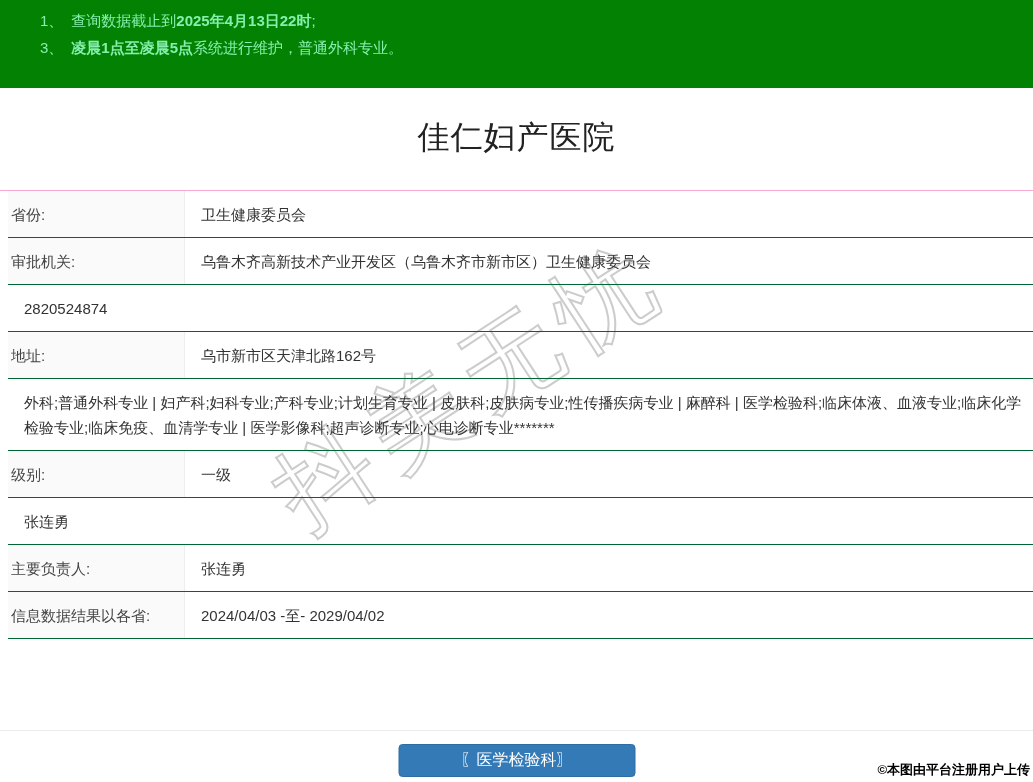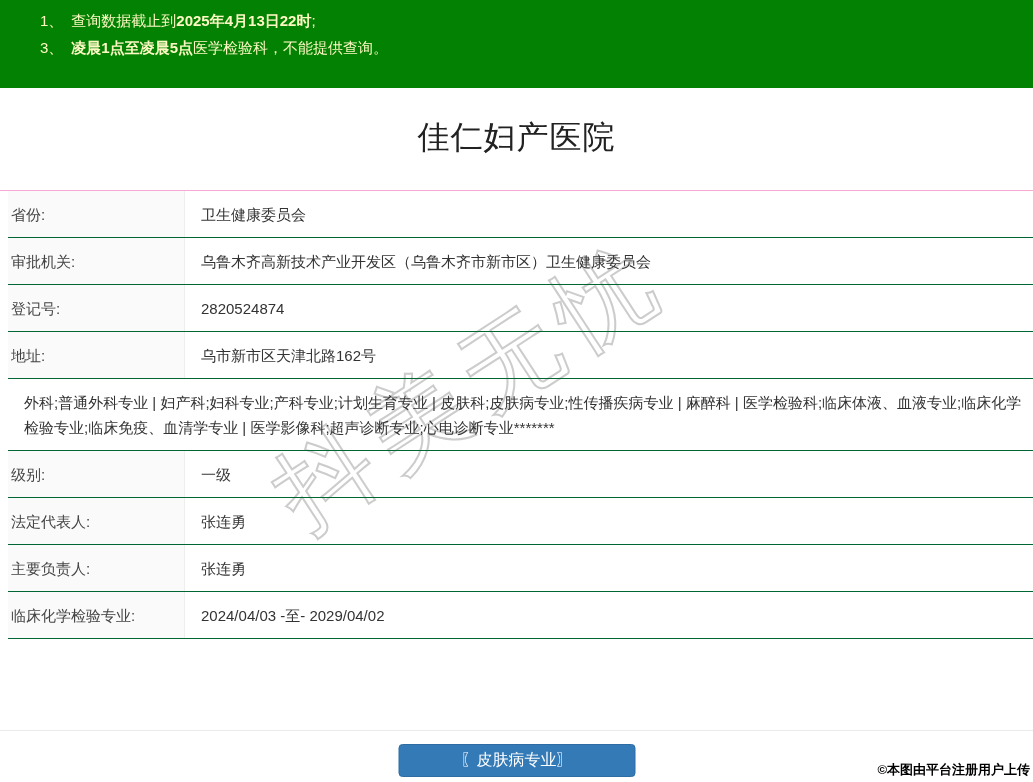--- a/index.html
+++ b/index.html
@@ -16,21 +16,21 @@
   }
 
   
   .notice-bar {
     position: absolute;
     top: 0; left: 0;
     width: 100%;
     height: 88px;
     box-sizing: border-box;
     background: #028102;
-    color: #fef9c3;
+    color: #86efac;
     padding: 7px 20px 0 40px;
   }
   .notice-line {
     font-size: 15px;
     line-height: 27px;
     white-space: nowrap;
   }
   .notice-num { margin-right: 8px; }
   .notice-line b { font-weight: bold; }
 
@@ -128,60 +128,58 @@
     font-size: 13px;
     font-weight: 600;
     color: #000000;
   }
 </style>
 </head>
 <body>
 
 <div class="notice-bar" id="notice-bar">
     <div class="notice-line"><span class="notice-num">1、</span><span>查询数据截止到</span><b>2025年4月13日22时</b><span>;</span></div>
-    <div class="notice-line"><span class="notice-num">3、</span><b>凌晨1点至凌晨5点</b><span>医学检验科，不能提供查询。</span></div>
+    <div class="notice-line"><span class="notice-num">3、</span><b>凌晨1点至凌晨5点</b><span>系统进行维护，普通外科专业。</span></div>
   </div>
 
 <h1 class="page-title">佳仁妇产医院</h1>
 
 <div class="watermark">抖美无忧</div>
 
 <div class="info-table" id="info-table">
     <div class="info-row">
       <div class="info-label">省份:</div>
       <div class="info-value">卫生健康委员会</div>
     </div>
     <div class="info-row">
       <div class="info-label">审批机关:</div>
       <div class="info-value">乌鲁木齐高新技术产业开发区（乌鲁木齐市新市区）卫生健康委员会</div>
     </div>
     <div class="info-row">
-      <div class="info-label">登记号:</div>
       <div class="info-value">2820524874</div>
     </div>
     <div class="info-row">
       <div class="info-label">地址:</div>
       <div class="info-value">乌市新市区天津北路162号</div>
     </div>
     <div class="info-row">
       <div class="info-value">外科;普通外科专业 | 妇产科;妇科专业;产科专业;计划生育专业 | 皮肤科;皮肤病专业;性传播疾病专业 | 麻醉科 | 医学检验科;临床体液、血液专业;临床化学检验专业;临床免疫、血清学专业 | 医学影像科;超声诊断专业;心电诊断专业*******</div>
     </div>
     <div class="info-row">
       <div class="info-label">级别:</div>
       <div class="info-value">一级</div>
     </div>
     <div class="info-row">
-      <div class="info-label">法定代表人:</div>
       <div class="info-value">张连勇</div>
     </div>
     <div class="info-row">
       <div class="info-label">主要负责人:</div>
       <div class="info-value">张连勇</div>
     </div>
     <div class="info-row">
-      <div class="info-label">临床化学检验专业:</div>
+      <div class="info-label">信息数据结果以各省:</div>
       <div class="info-value">2024/04/03 -至- 2029/04/02</div>
     </div>
   </div>
 
 <div class="footer-divider"></div>
-<button class="close-button">〖皮肤病专业〗</button>
+<button class="close-button">〖医学检验科〗</button>
 <div class="copyright">©本图由平台注册用户上传</div>
 
 </body></html>

